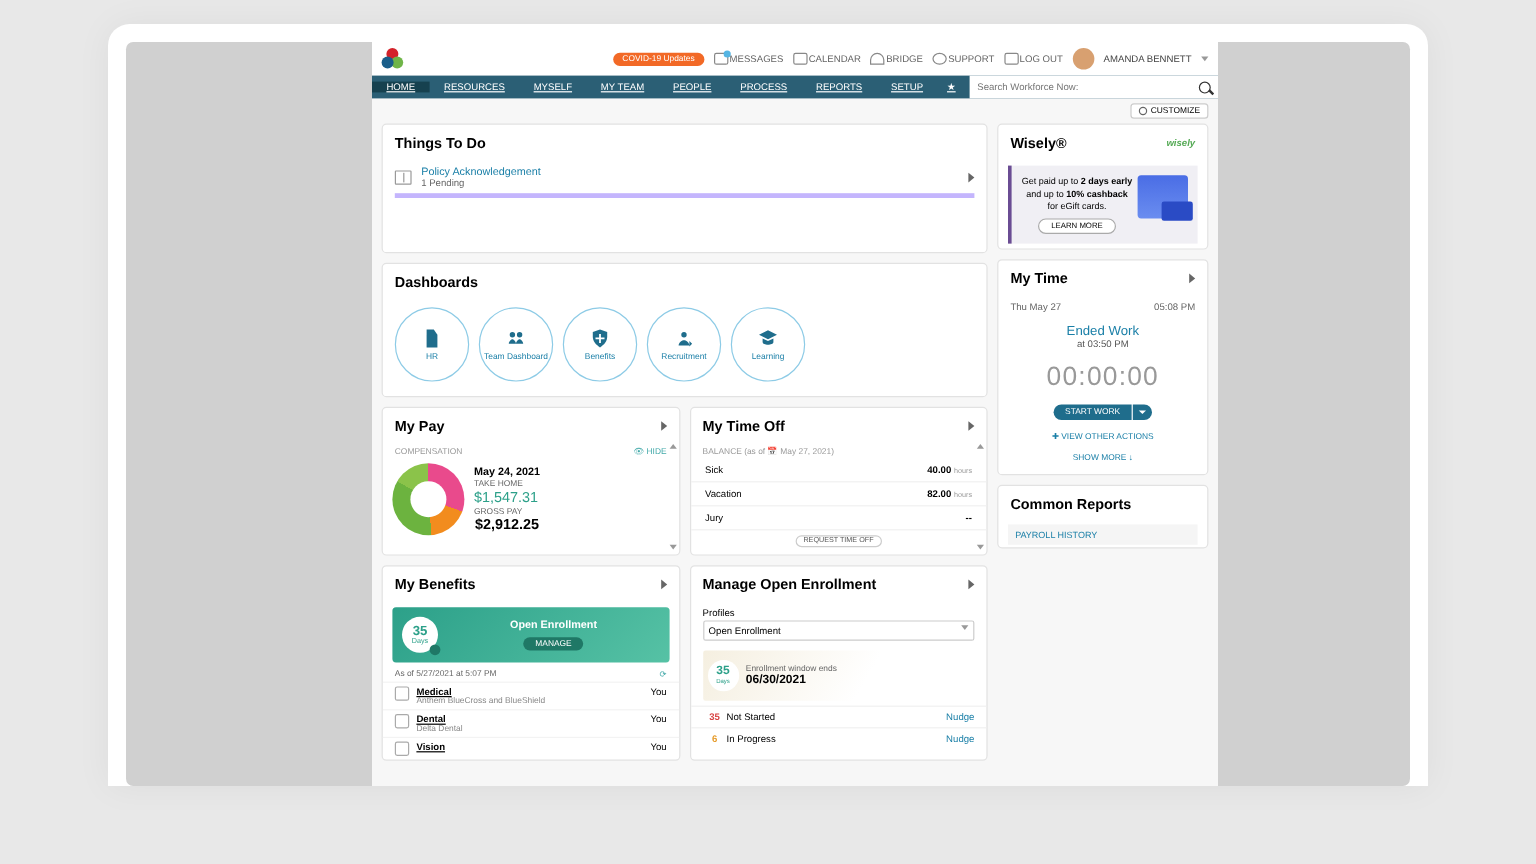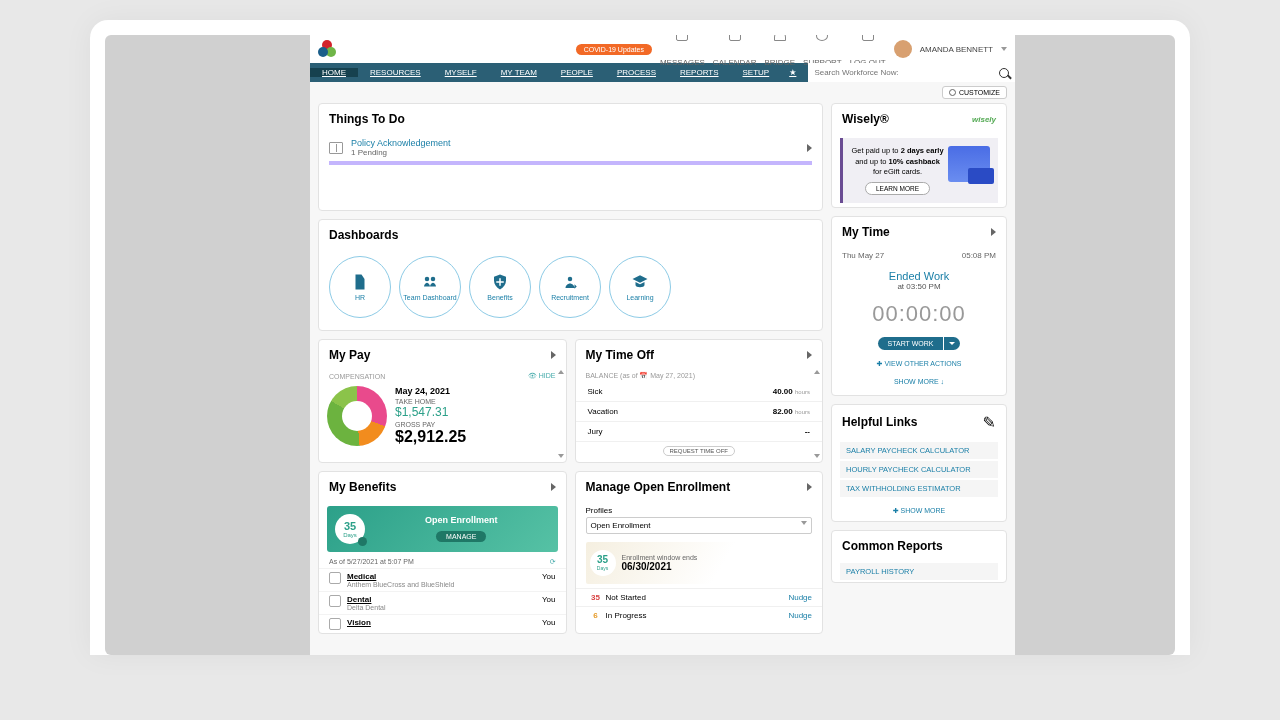--- a/index.html
+++ b/index.html
@@ -7,21 +7,21 @@
   .laptop { background: #fff; border-radius: 18px 18px 0 0; width: 1100px; padding: 15px 15px 0 15px; box-shadow: 0 0 30px rgba(0,0,0,0.05); }
   .screen { height: 620px; background: #d0d0d0; border-radius: 6px; overflow: hidden; position: relative; }
   .viewport { position: absolute; left: 205px; right: 160px; top: 0; bottom: 0; background: #f7f7f7; overflow: hidden; }
   
   .topbar { height: 28px; background: #fff; display: flex; align-items: center; padding: 0 8px; font-size: 8px; gap: 8px; }
   .logo { width: 18px; height: 18px; position: relative; }
   .logo::before { content:""; position:absolute; width:10px; height:10px; border-radius:50%; background:#d3222a; left:4px; top:0; }
   .logo::after { content:""; position:absolute; width:10px; height:10px; border-radius:50%; background:#1a5e8a; left:0; top:7px; box-shadow: 8px 0 0 #6fb548; }
   .spacer { flex:1; }
   .covid { background:#f26926; color:#fff; border-radius:10px; padding:2px 8px; font-size:7px; }
-  .topicon { display:flex; flex-direction:column; align-items:center; color:#666; gap:17px; cursor:pointer; }
+  .topicon { display:flex; flex-direction:row; align-items:center; color:#666; gap:1px; cursor:pointer; }
   .topicon .ic { width:12px; height:10px; border:1px solid #888; border-radius:2px; position:relative; }
   .badge { position:absolute; right:-3px; top:-3px; width:6px; height:6px; border-radius:50%; background:#56b5e3; }
   .avatar { width:18px; height:18px; border-radius:50%; background:#d8a070; }
   .username { color:#444; }
   .chev-down { border-left:3px solid transparent; border-right:3px solid transparent; border-top:4px solid #999; }
   
   .navbar { height: 19px; background:#2b5f75; display:flex; align-items:center; font-size:8px; color:#fff;text-decoration:underline; }
   .navitem { padding: 0 12px; cursor:pointer; }
   .navitem.first { background:#16414f; }
   .star { padding:0 8px; }
@@ -57,21 +57,21 @@
   .row2 { display:flex; gap:8px; }
   .row2 .card { flex:1; position:relative; }
   .minilabel { font-size:7px; color:#999; padding:2px 10px; display:flex; align-items:center; justify-content:space-between; }
   .hide { color:#4aa; }
   .paybody { display:flex; gap:8px; padding:4px 8px 8px; align-items:center; }
   .donut { width:60px; height:60px; border-radius:50%; background: conic-gradient(#e94a8c 0 110deg, #f28c1e 110deg 175deg, #6cb33f 175deg 300deg, #8bc34a 300deg 360deg); display:flex; align-items:center; justify-content:center; }
   .donut::after { content:""; width:30px; height:30px; background:#fff; border-radius:50%; }
   .paytext .date { font-size:9px; font-weight:bold; }
   .paytext .lbl { font-size:7px; color:#666; margin-top:2px; }
   .paytext .amt1 { color:#2ca089; font-size:12px; }
-  .paytext .amt2 { font-size:16px; font-weight:bold; }
+  .paytext .amt2 { font-size:12px; font-weight:bold;text-align:center; }
   .scrollbar { position:absolute; right:2px; top:30px; bottom:4px; width:6px; }
   .scrollbar .tri { border-left:3px solid transparent; border-right:3px solid transparent; }
   .scrollbar .up { border-bottom:4px solid #999; }
   .scrollbar .dn { border-top:4px solid #999; position:absolute; bottom:0; }
   
   .balrow { display:flex; justify-content:space-between; font-size:8px; padding:5px 12px; border-bottom:1px solid #f0f0f0; }
   .balrow .v { font-weight:bold; }
   .balrow .u { font-size:6px; color:#999; font-weight:normal; }
   .reqbtn { margin:4px auto 6px; font-size:6px; border:1px solid #ccc; border-radius:9px; padding:1px 6px; width:fit-content; color:#555; }
   
@@ -414,30 +414,20 @@
         <div class="startbtn">START WORK</div>
         <div class="startdd">
                     <div class="c"></div>
                   </div>
       </div>
       <div class="plusline">✚ VIEW OTHER ACTIONS</div>
       <div class="showmore">SHOW MORE ↓</div>
     </div>
   </div>
 
-  <div class="card">
-    <div class="card-h">
-                <h3>Helpful Links</h3>
-                <span>✎</span>
-              </div>
-    <div class="linkbox">SALARY PAYCHECK CALCULATOR</div>
-    <div class="linkbox">HOURLY PAYCHECK CALCULATOR</div>
-    <div class="linkbox">TAX WITHHOLDING ESTIMATOR</div>
-    <div class="showmore" style="text-align:center;padding-bottom:6px">✚ SHOW MORE</div>
-  </div>
 
   <div class="card">
     <div class="card-h">
                 <h3>Common Reports</h3>
               </div>
     <div class="linkbox">PAYROLL HISTORY</div>
   </div>
 
 </div>
 </div>

